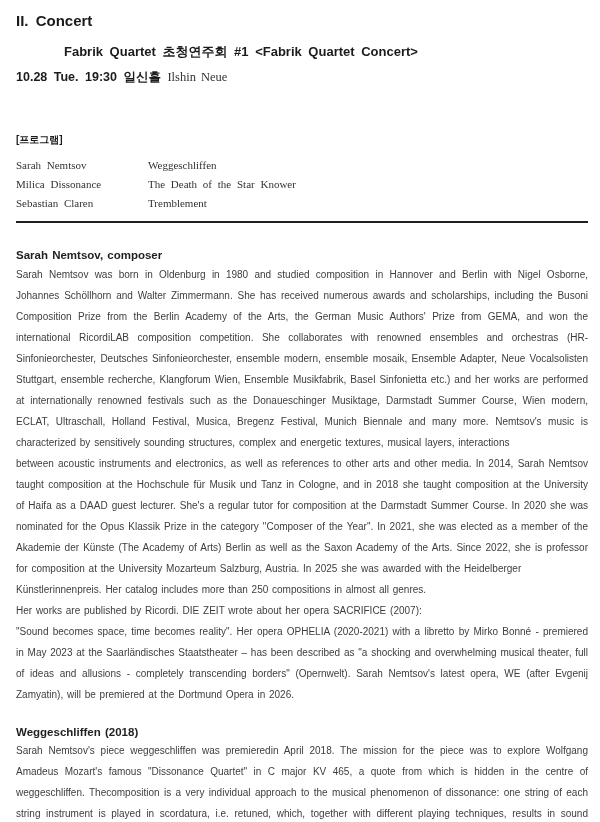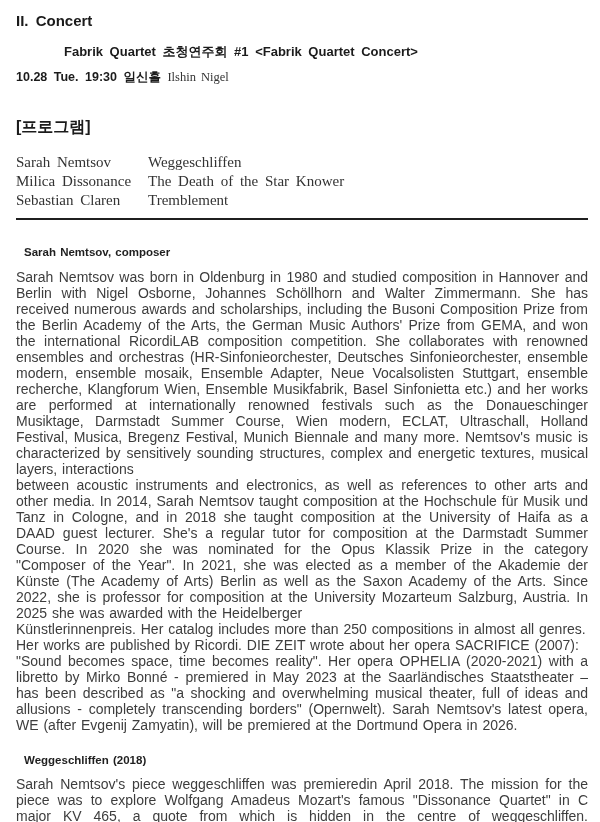--- a/index.html
+++ b/index.html
@@ -25,57 +25,57 @@
   }
   .h3 {
     font-size: 12.5px; font-weight: bold; color: #1b1b1b;
     word-spacing: 3px; margin: 0;
   }
   .h3 .venue-en {
     font-family: "Liberation Serif", serif;
     font-weight: normal; color: #333333; word-spacing: 2px;
   }
   .program-label {
-    margin-top: 31px;
-    font-size: 16px; font-weight: bold; color: #1b1b1b;
+    margin-top: 47px;
+    font-size: 10px; font-weight: bold; color: #1b1b1b;
   }
   .program-table {
-    margin-top: 15px;
+    margin-top: 9px;
     font-family: "Liberation Serif", serif;
-    font-size: 15px; color: #333333; word-spacing: 3px;
+    font-size: 11px; color: #333333; word-spacing: 3px;
   }
   .program-row { display: flex; line-height: 19px; }
   .program-row .composer { flex: none; width: 132px; }
   .program-row .work { flex: auto; }
   .rule {
     margin-top: 8px;
     border-top: 2px solid #1f1f1f;
     height: 0;
   }
   .bio-heading, .work-heading {
     font-size: 11.5px; font-weight: bold; color: #1f1f1f;
-    line-height: 16.5px; word-spacing: 1px; margin: 8px;
+    line-height: 16.5px; word-spacing: 1px; margin: 0;
   }
   .bio-heading { margin-top: 24px; }
   .work-heading { margin-top: 19px; }
   .body-par {
-    font-size: 14px; line-height: 16px; color: #3d3d3d;
+    font-size: 10px; line-height: 21px; color: #3d3d3d;
     text-align: justify; word-spacing: 1px; margin: 0;
   }
 </style>
 </head>
 <body>
 
 <div class="page">
 
   <div class="h1">II. Concert</div>
 
   <div class="h2">Fabrik Quartet 초청연주회 #1 &lt;Fabrik Quartet Concert&gt;</div>
 
-  <div class="h3"><span>10.28 Tue. 19:30 일신홀</span> <span class="venue-en">Ilshin Nigel</span></div>
+  <div class="h3"><span>10.28 Tue. 19:30 일신홀</span> <span class="venue-en">Ilshin Neue</span></div>
 
   <div class="program-label">[프로그램]</div>
 
   <div class="program-table">
     <div class="program-row">
       <span class="composer">Sarah Nemtsov</span>
       <span class="work">Weggeschliffen</span>
     </div>
     <div class="program-row">
       <span class="composer">Milica Dissonance</span>

